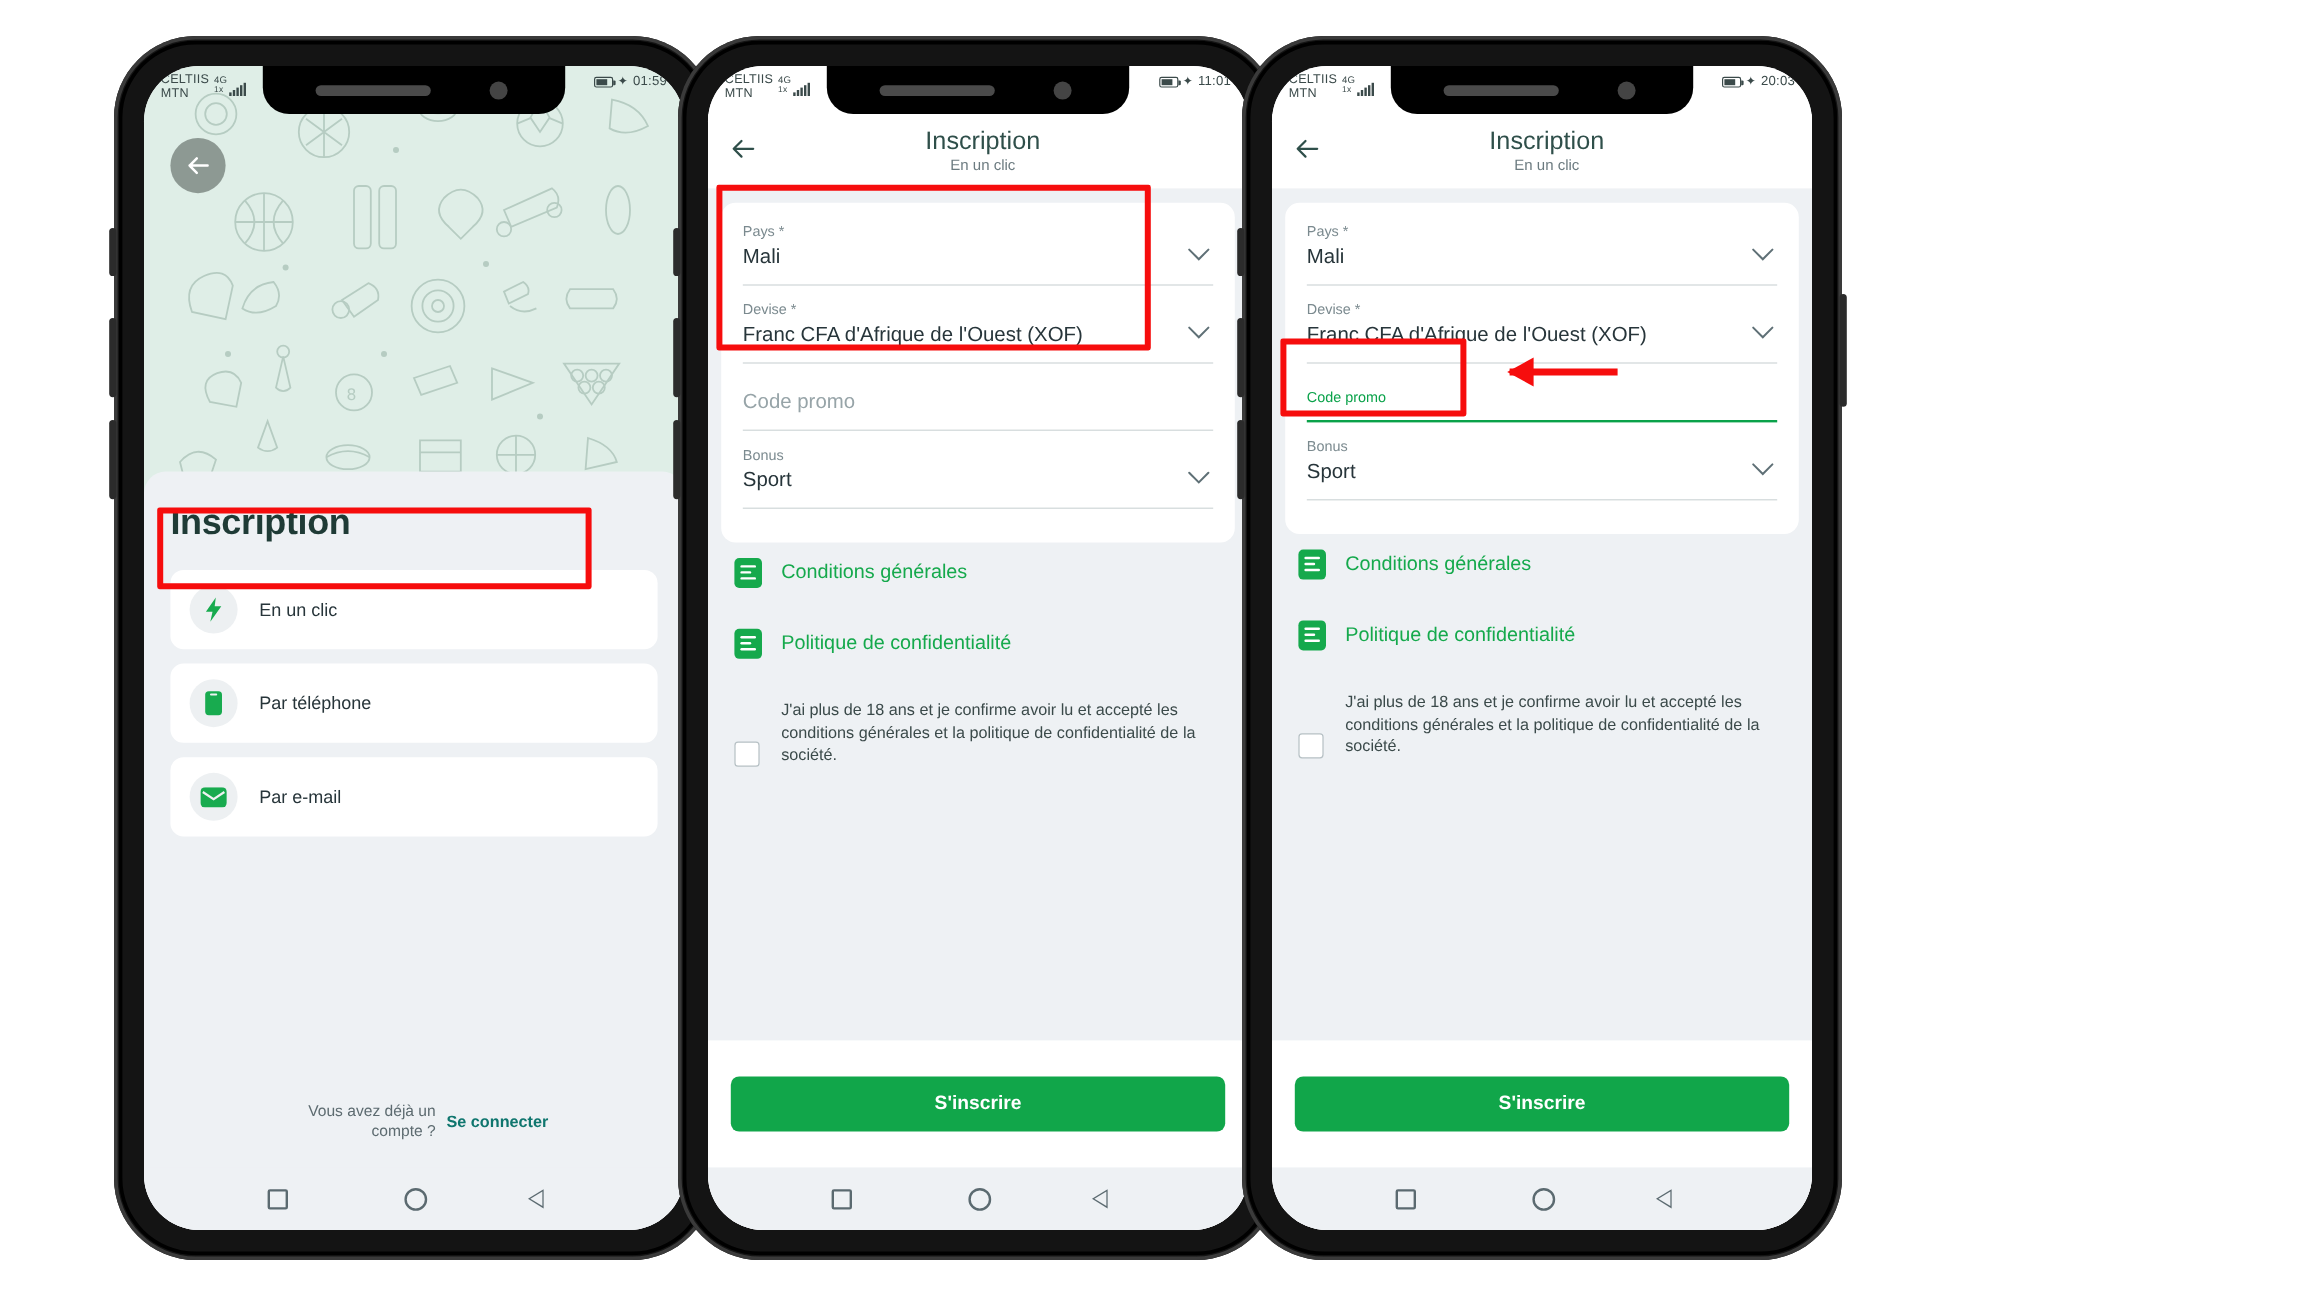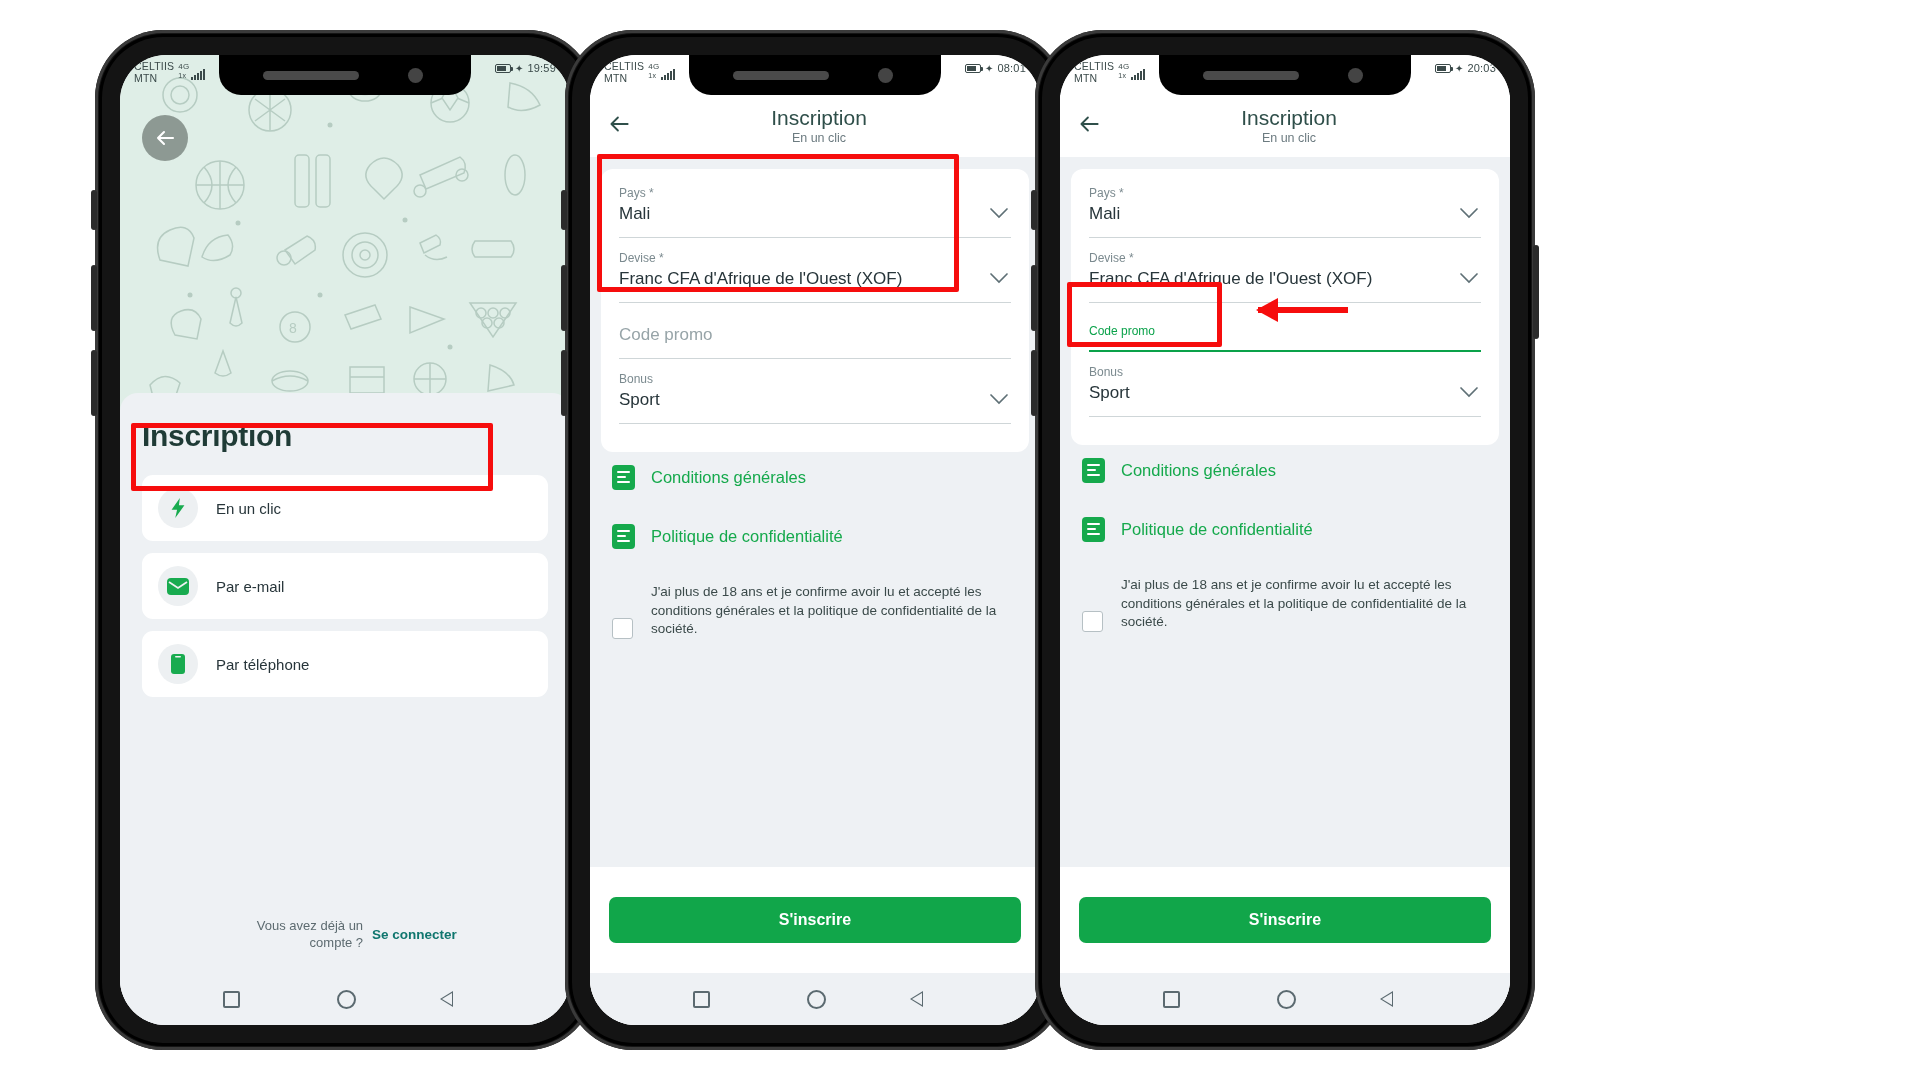--- a/index.html
+++ b/index.html
@@ -256,56 +256,56 @@
                 <i></i>
                 <i></i>
               </span>
           </div>
         </div>
         <div class="sb-right">
           <span class="battery">
               <b></b>
             </span>
           <span class="glyph">✦</span>
-          <span>19:59</span>
+          <span>01:59</span>
         </div>
       </div>
 
       <div class="sheet1">
         <div class="h1">Inscription</div>
 
         <div class="opt">
           <span class="ic">
             <svg width="20" height="22" viewBox="0 0 20 24">
               <path d="M12 1 L3 14 h6 l-2 9 10 -14 h-6z" fill="#18ab4f"></path>
             </svg>
           </span>
           <span class="lbl">En un clic</span>
+        </div>
+
+        <div class="opt">
+          <span class="ic">
+            <svg width="16" height="22" viewBox="0 0 16 22">
+              <rect x="1" y="1" width="14" height="20" rx="3" fill="#18ab4f"></rect>
+              <rect x="5" y="3" width="6" height="1.6" rx=".8" fill="#eef2f2"></rect>
+            </svg>
+          </span>
+          <span class="lbl">Par téléphone</span>
         </div>
 
         <div class="opt">
           <span class="ic">
             <svg width="22" height="17" viewBox="0 0 22 17">
               <rect x="0" y="0" width="22" height="17" rx="4" fill="#18ab4f"></rect>
               <path d="M2 4 l9 6 9 -6" stroke="#eef2f2" stroke-width="1.8" fill="none"></path>
             </svg>
           </span>
           <span class="lbl">Par e-mail</span>
         </div>
 
-        <div class="opt">
-          <span class="ic">
-            <svg width="16" height="22" viewBox="0 0 16 22">
-              <rect x="1" y="1" width="14" height="20" rx="3" fill="#18ab4f"></rect>
-              <rect x="5" y="3" width="6" height="1.6" rx=".8" fill="#eef2f2"></rect>
-            </svg>
-          </span>
-          <span class="lbl">Par téléphone</span>
-        </div>
-
         <div class="already">
           <span class="q">Vous avez déjà un compte ?</span>
           <span class="lk">Se connecter</span>
         </div>
       </div>
 
       <div class="navbar">
         <span class="sq"></span>
         <span class="ci"></span>
         <span class="tr"></span>
@@ -348,21 +348,21 @@
                 <i></i>
                 <i></i>
               </span>
           </div>
         </div>
         <div class="sb-right">
           <span class="battery">
               <b></b>
             </span>
           <span class="glyph">✦</span>
-          <span>08:01</span>
+          <span>11:01</span>
         </div>
       </div>
 
       <div class="appbar">
         <span>
           <svg width="26" height="26" viewBox="0 0 24 24">
             <path d="M20 12H5M11 6l-6 6 6 6" stroke="#2f4f4a" stroke-width="1.7" fill="none" stroke-linecap="round" stroke-linejoin="round"></path>
           </svg>
         </span>
         <span class="ttl">

